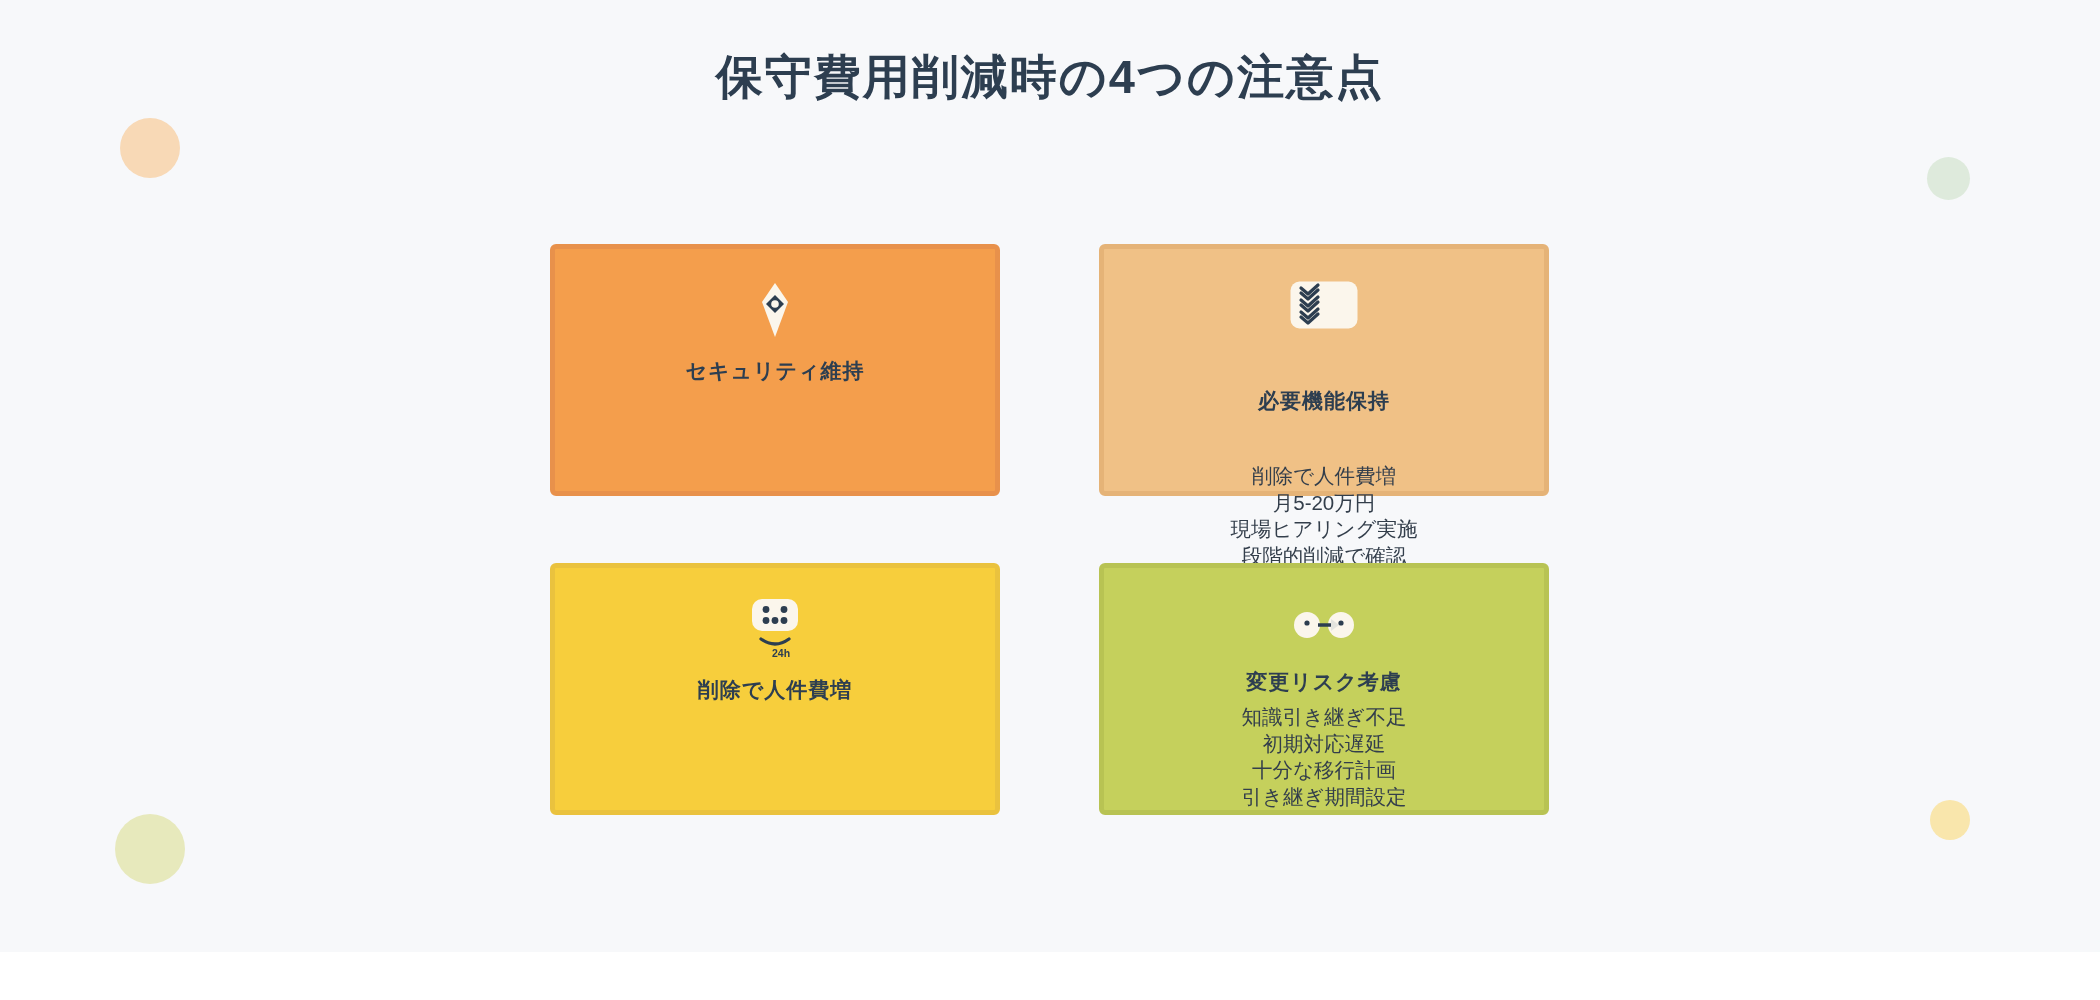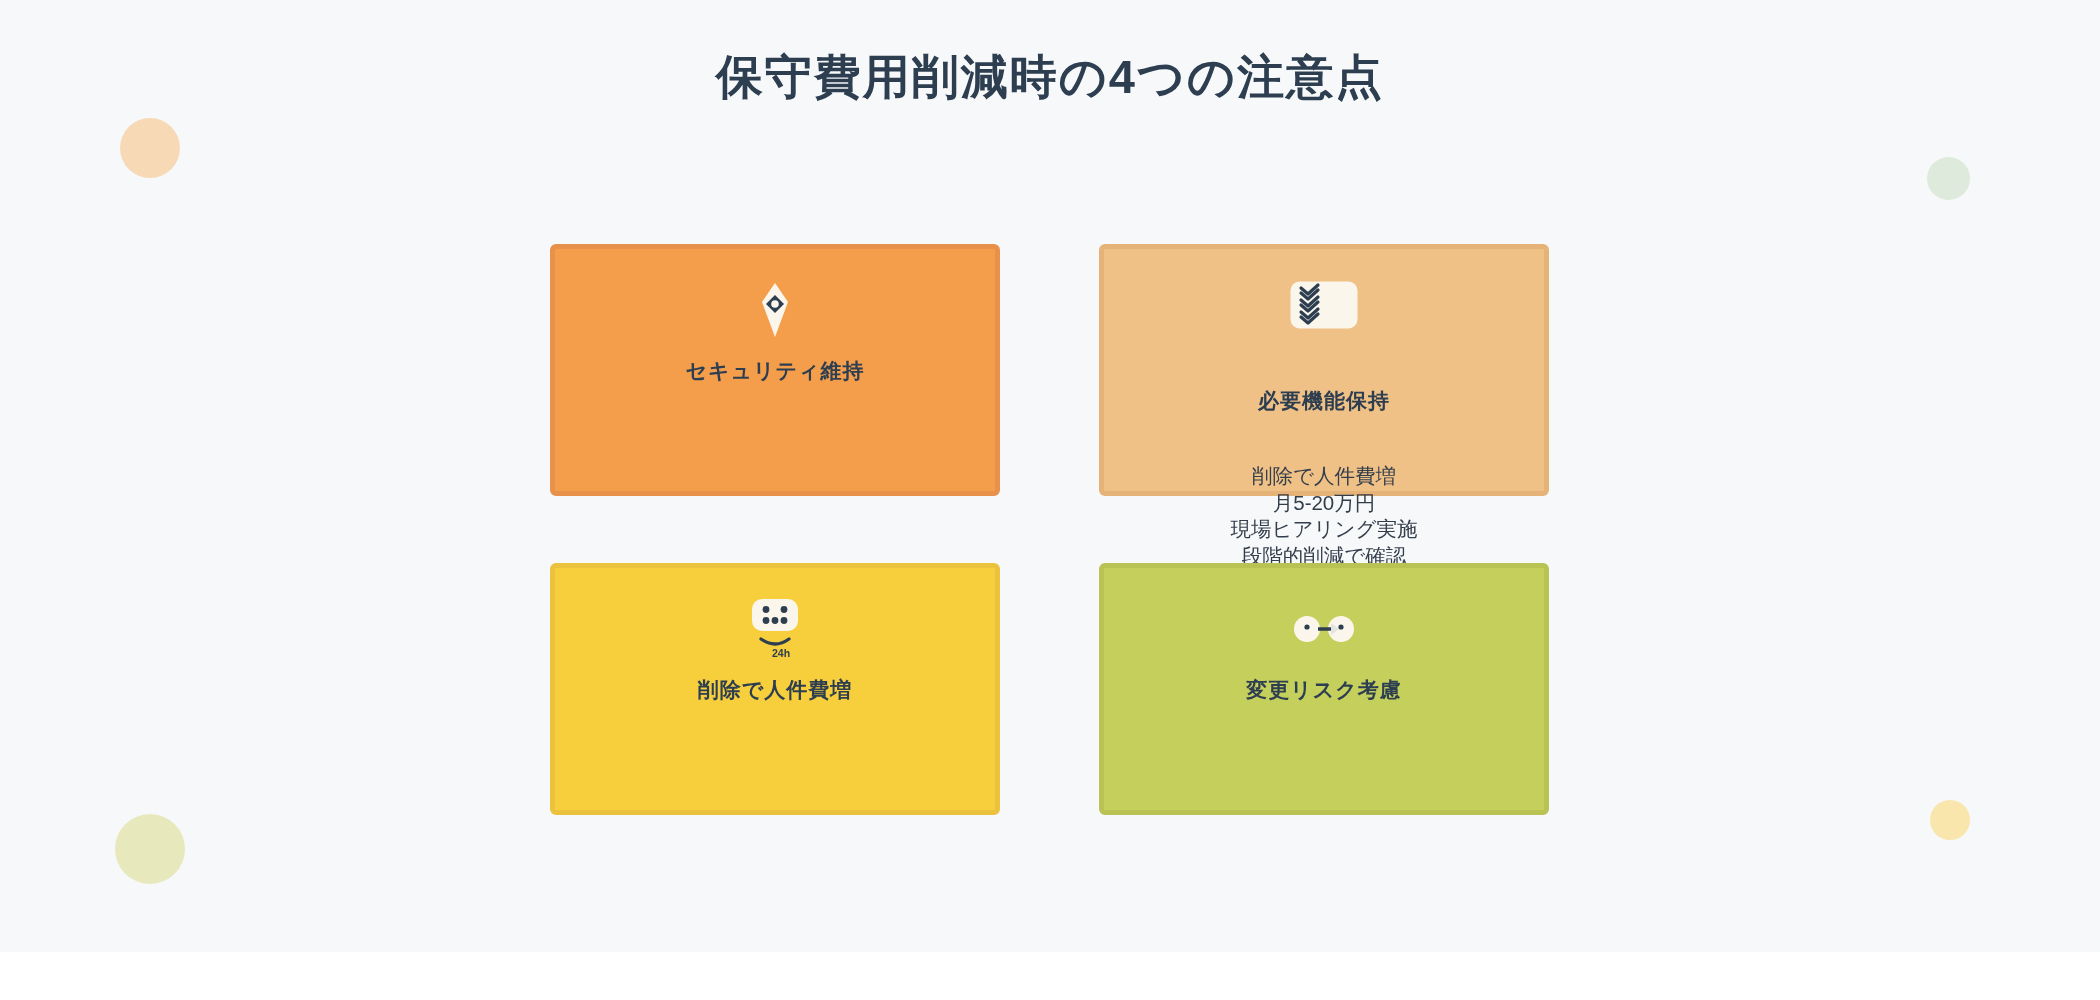--- a/index.html
+++ b/index.html
@@ -153,16 +153,22 @@
         <svg width="62" height="28" viewBox="0 0 62 28" aria-hidden="true">
           <circle cx="14" cy="14" r="13" fill="#FBF6EC"></circle>
           <circle cx="48" cy="14" r="13" fill="#FBF6EC"></circle>
           <line x1="25" y1="14" x2="40" y2="14" stroke="#2D3E50" stroke-width="3.5"></line>
           <polygon points="38,8 38,20 46,14" fill="#E4E4DE"></polygon>
           <circle cx="14" cy="12" r="2.6" fill="#2D3E50"></circle>
           <circle cx="48" cy="12" r="2.6" fill="#2D3E50"></circle>
         </svg>
       </div>
       <h2>変更リスク考慮</h2>
+      <div class="body">
+        <p>知識引き継ぎ不足</p>
+        <p>初期対応遅延</p>
+        <p>十分な移行計画</p>
+        <p>引き継ぎ期間設定</p>
+      </div>
     </section>
 
   </div>
 </div>
 
 </body></html>

